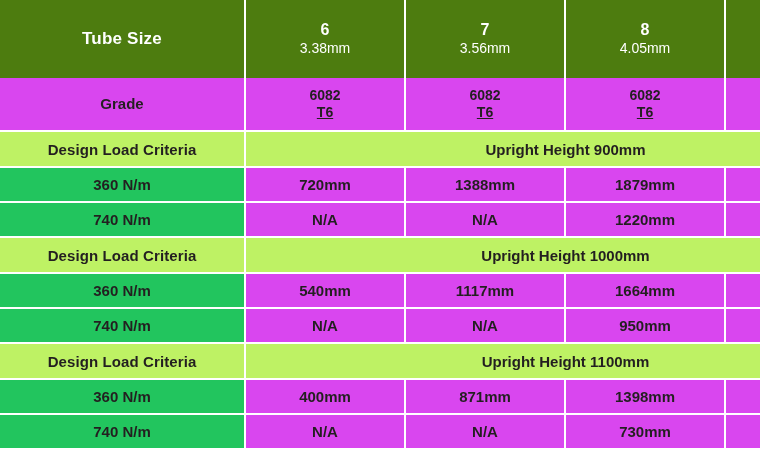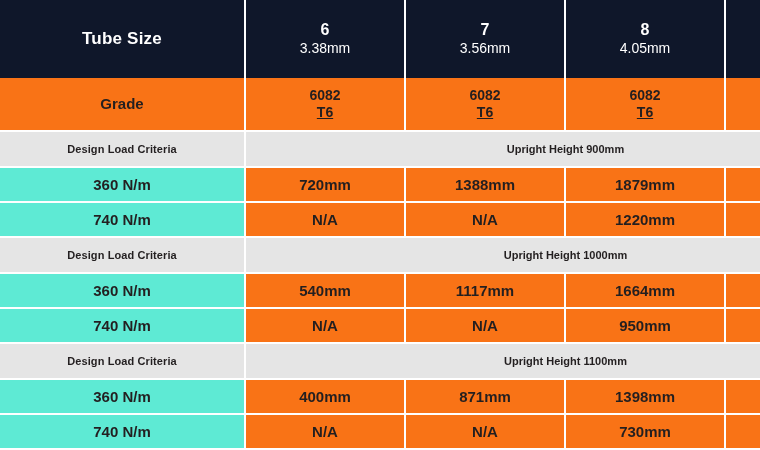--- a/index.html
+++ b/index.html
@@ -27,21 +27,21 @@
     table-layout: fixed;
     width: 885px;          
     font-size: 14px;
   }
 
   col.c-label { width: 245px; }
   col.c-data  { width: 160px; }
 
   
   thead th {
-    background: #0f172a;
+    background: #4d7c0f;
     color: #ffffff;
     font-weight: bold;
     text-align: center;
     vertical-align: middle;
     height: 78px;
     border-right: 2px solid #ffffff;
     padding: 0 4px;
     line-height: 1.25;
   }
   thead th.tube-size {
@@ -58,52 +58,52 @@
     font-weight: normal;
   }
 
   
   tbody td {
     text-align: center;
     vertical-align: middle;
     border-right: 2px solid #ffffff;
     border-bottom: 2px solid #ffffff;
     padding: 0 4px;
-    background: #f97316;
+    background: #d946ef;
     font-weight: bold;
   }
 
   tr.grade-row td {
     height: 52px;
     line-height: 1.2;
   }
   tr.grade-row td.label {
     font-size: 15px;
   }
   tr.grade-row td .g1 { display: block; text-align: center; }
   tr.grade-row td .g2 { display: block; text-decoration: underline; }
 
   tr.criteria-row td {
-    background: #e5e5e5;
+    background: #bef264;
     height: 34px;
-    font-size: 11px;
+    font-size: 15px;
   }
   tr.criteria-row td.label {
     letter-spacing: .1px;
   }
   tr.criteria-row td.span {
     border-right: none;
   }
 
   tr.data-row td {
     height: 33px;
     font-size: 15px;
   }
   tr.data-row td.label {
-    background: #5eead4;
+    background: #22c55e;
   }
 
   
   tbody td.label {
     border-right: 2px solid #ffffff;
   }
 
   
 </style>
 </head>

